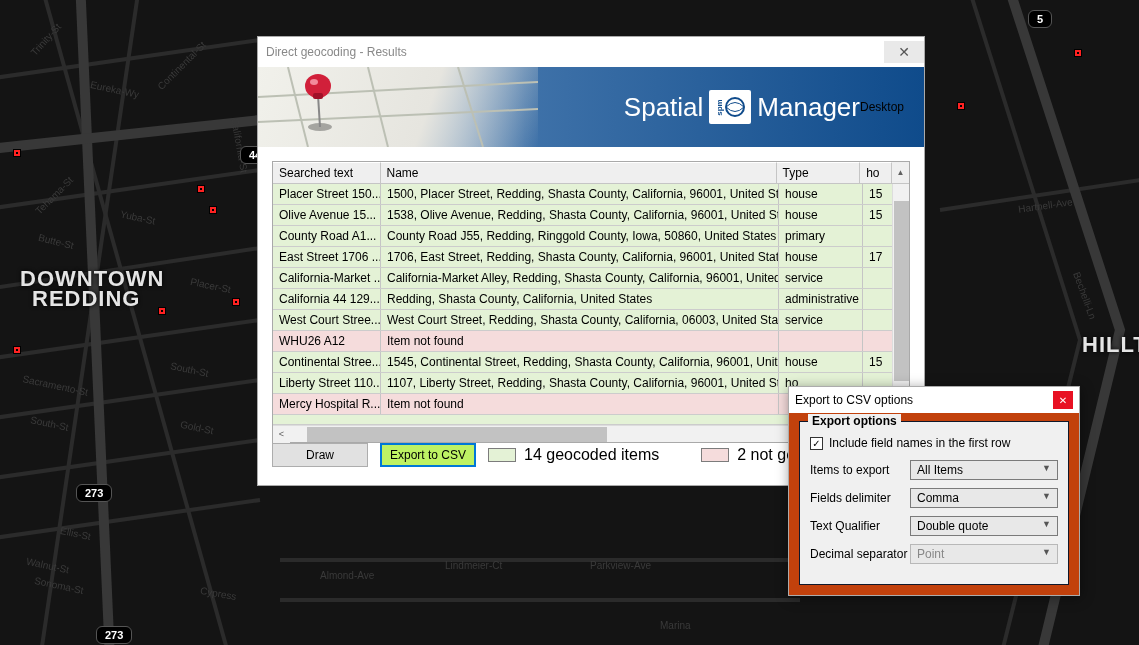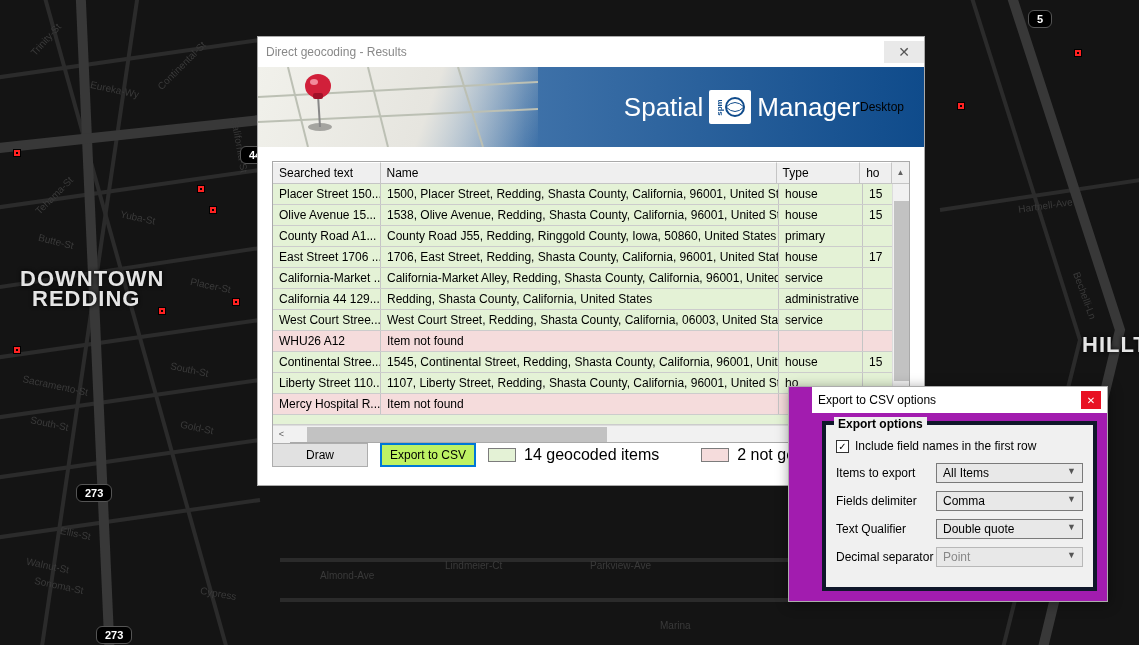--- a/index.html
+++ b/index.html
@@ -252,47 +252,46 @@
     height: 14px;
     border: 1px solid #7c7c7c;
     display: inline-block;
   }
 
   
   .sub-dialog {
     position: absolute;
     left: 788px;
     top: 386px;
-    width: 320px;
-    background: #a21caf;
+    width: 292px;
+    background: #c2410c;
     border: 1px solid #acacac;
     z-index: 20;
     box-shadow: 1px 2px 12px rgba(0,0,0,0.4);
     font-size: 12px;
-    padding-left: 23px;
   }
   .sub-title {
     background: #fff;
     padding: 4px 6px;
     display: flex;
     justify-content: space-between;
     align-items: center;
   }
   .sub-close {
     width: 20px;
     height: 18px;
     background: #e81123;
     color: #fff;
     font-size: 10px;
     display: flex;
     align-items: center;
     justify-content: center;
   }
   .group {
-    border: 4px solid #0f172a;
+    border: 1px solid #0f172a;
     margin: 8px 10px 10px 10px;
     padding: 14px 10px 12px 10px;
     position: relative;
     background: #f0f0f0;
   }
   .group-title {
     position: absolute;
     top: -8px;
     left: 8px;
     background: #f0f0f0;

